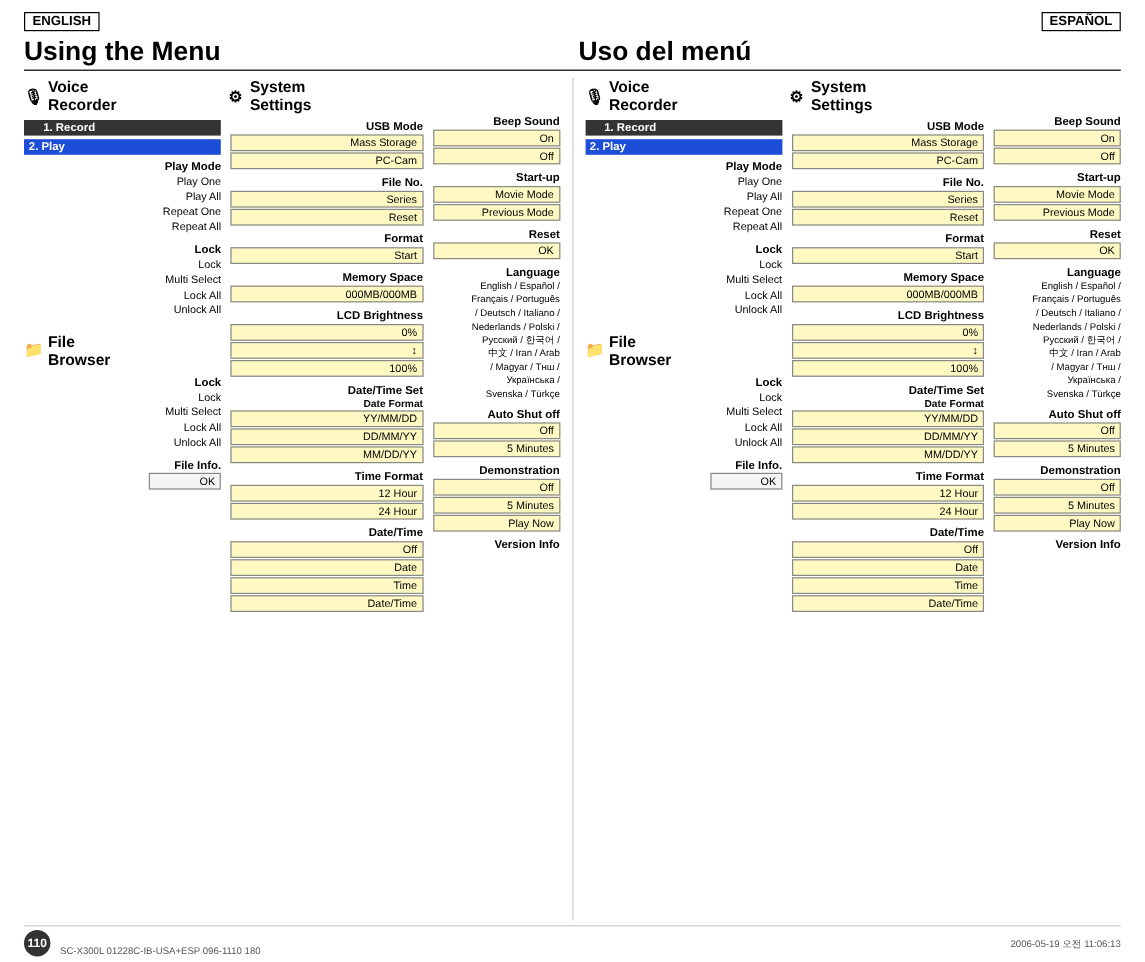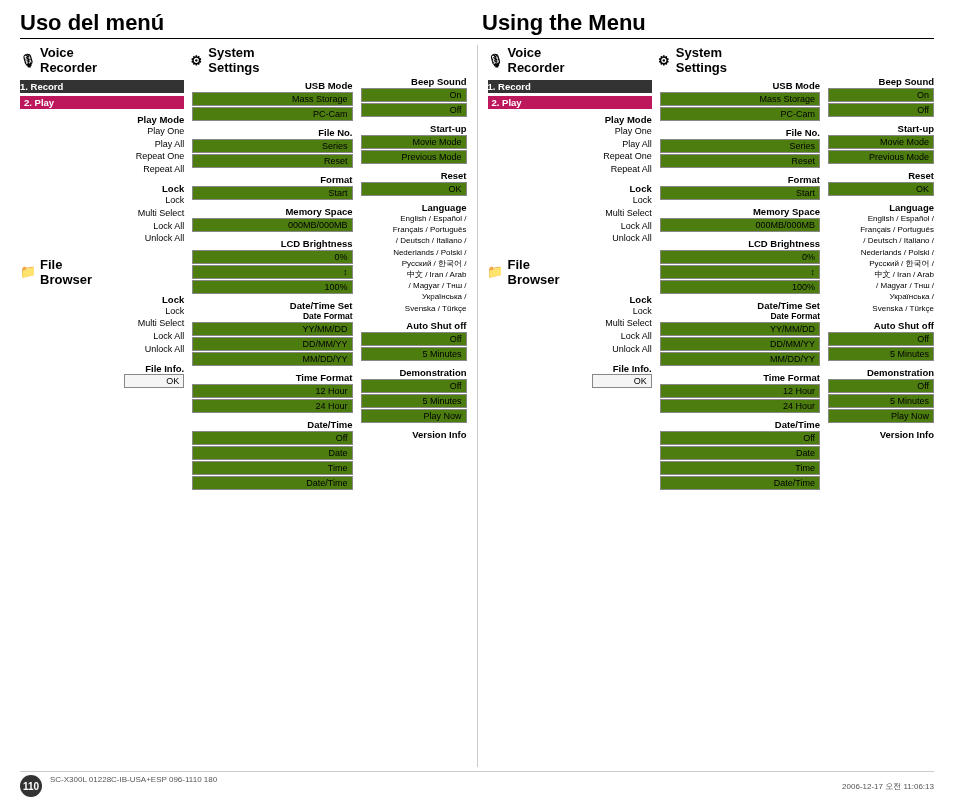--- a/index.html
+++ b/index.html
@@ -72,26 +72,26 @@
     .section-icon {
       width: 16px;
       height: 16px;
       display: inline-flex;
       align-items: center;
       justify-content: center;
     }
     .menu-item-highlighted {
       background: #333;
       color: #fff;
-      padding: 1px 0;
+      padding: 1px 16px;
       font-size: 9.5px;
       font-weight: bold;
     }
     .menu-item-blue {
-      background: #be185d;
+      background: #1d4ed8;
       color: #fff;
       padding: 1px 4px;
       font-size: 9.5px;
       font-weight: bold;
     }
     .menu-label {
       font-size: 9.5px;
       font-weight: bold;
       margin-top: 2px;
       margin-left: 32px;
@@ -117,21 +117,21 @@
       text-align: right;
     }
     .sys-label {
       font-size: 9.5px;
       font-weight: bold;
     }
     .sys-box {
       border: 1px solid #888;
       padding: 1px 4px;
       font-size: 9px;
-      background: #4d7c0f;
+      background: #fef9c3;
       margin-top: 1px;
       margin-left: 4px;
     }
     
     .bottom-bar {
       display: flex;
       justify-content: space-between;
       align-items: center;
       border-top: 1px solid #ccc;
       padding-top: 3px;
@@ -163,24 +163,28 @@
     }
     .half-title:last-child {
       padding-left: 10px;
     }
   </style>
 </head>
 <body>
 
 <div class="page">
 
+  <div class="header-row">
+    <span class="lang-tag">ENGLISH</span>
+    <span class="lang-tag">ESPAÑOL</span>
+  </div>
 
   <div class="titles-row">
+    <div class="half-title">Using the Menu</div>
     <div class="half-title">Uso del menú</div>
-    <div class="half-title">Using the Menu</div>
   </div>
 
   <hr class="divider-line">
 
   <div class="columns">
 
     <div class="half">
 
       <div class="menu-col">
         <div class="section-title">
@@ -503,20 +507,20 @@
 
         <div class="menu-group">
           <div class="sys-label">Version Info</div>
         </div>
       </div>
 
     </div>
   </div>
 
   <div class="bottom-bar">
-    <div style="display:flex;align-items:flex-start;gap:8px;">
+    <div style="display:flex;align-items:flex-end;gap:8px;">
       <div class="page-num">110</div>
       <span>SC-X300L 01228C-IB-USA+ESP 096-1110   180</span>
     </div>
-    <span>2006-12-17   오전 11:06:13</span>
+    <span>2006-05-19   오전 11:06:13</span>
   </div>
 
 </div>
 
 </body></html>

